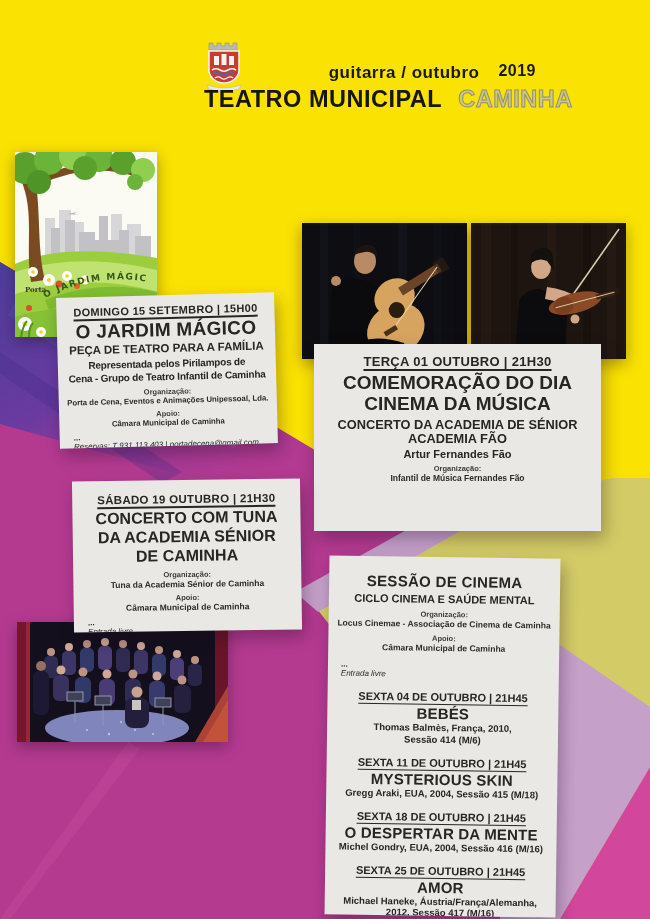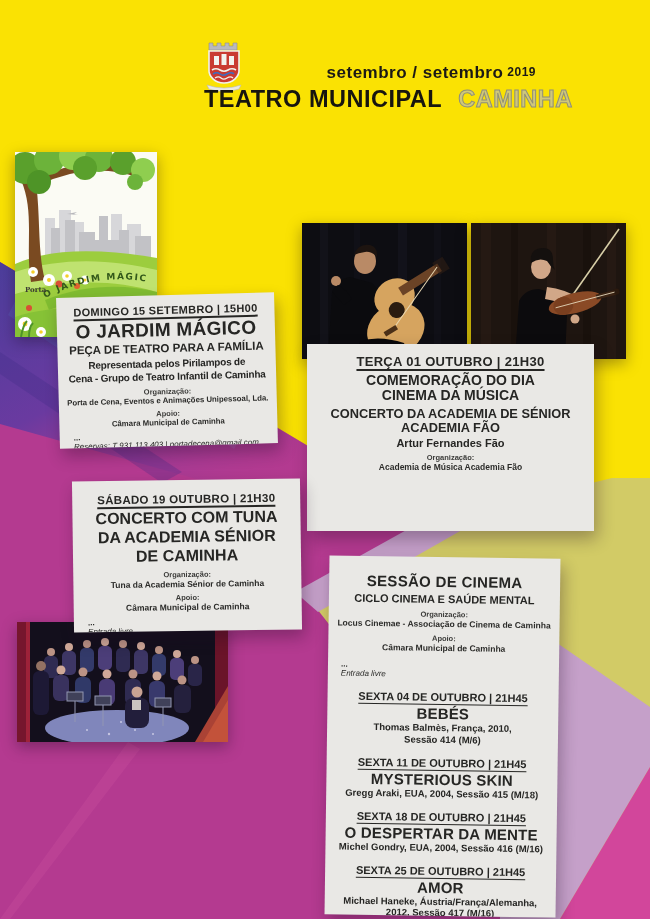--- a/index.html
+++ b/index.html
@@ -4,21 +4,21 @@
 <style>
   html,body{margin:0;padding:0;background:#888;}
   .stage{position:relative;width:650px;height:919px;overflow:hidden;background:#FAE203;
          font-family:"Liberation Sans",sans-serif;color:#232323;}
   .bg{position:absolute;left:0;top:0;z-index:0;}
   
   .crest{position:absolute;left:203px;top:40px;width:42px;height:52px;z-index:2;}
   .header{position:absolute;left:204px;top:63px;width:358px;z-index:2;text-align:center;}
   .season-line{text-align:right;padding-right:26px;font-weight:bold;font-size:17px;
                letter-spacing:.5px;color:#1b1916;}
-  .season-line .year{font-size:12px;margin-left:4px;position:relative;top:-2px;}
+  .season-line .year{font-size:16px;margin-left:19px;position:relative;top:-2px;}
   .main-title{margin-top:5px;font-size:53px;line-height:1;font-weight:bold;color:#17150f;
               letter-spacing:0;}
   .venue-line{margin-top:3px;font-size:23.5px;font-weight:bold;letter-spacing:.5px;color:#17150f;white-space:nowrap;}
   .venue-line .city{color:#cfc77a;-webkit-text-stroke:1px #8f8f7c;margin-left:16px;}
   
   .photo{position:absolute;z-index:1;box-shadow:0 5px 14px rgba(20,10,25,.35);}
   .jardim{left:15px;top:152px;width:142px;height:185px;}
   .guitar{left:302px;top:223px;width:165px;height:136px;}
   .violin{left:471px;top:223px;width:155px;height:136px;}
   .choir{left:17px;top:622px;width:211px;height:120px;}
@@ -34,23 +34,23 @@
   .dots{font-size:8px;font-weight:bold;line-height:1;}
   .note{font-size:8px;font-style:italic;font-weight:500;}
   .card1{left:58px;top:295px;width:218px;height:142px;transform:rotate(-1.5deg);padding-top:9px;}
   .card1 .date{font-size:11px;}
   .card1 .title{font-size:19px;font-weight:bold;margin-top:3px;letter-spacing:.3px;}
   .card1 .subtitle{font-size:11.5px;font-weight:bold;margin-top:1px;}
   .card1 .desc{font-size:10px;font-weight:bold;line-height:1.25;margin-top:4px;letter-spacing:-.2px;}
   .card1 .org-value{font-size:7.8px;}
   .card1 .org-block{margin-top:4px;}
   .card1 .note-block{margin-top:5px;}
-  .card2{left:307px;top:344px;width:287px;height:177px;padding-top:10px;}
+  .card2{left:314px;top:344px;width:287px;height:177px;padding-top:10px;}
   .card2 .date{font-size:13px;}
-  .card2 .title{font-size:14px;font-weight:bold;line-height:1.1;margin-top:4px;}
+  .card2 .title{font-size:19px;font-weight:bold;line-height:1.1;margin-top:4px;}
   .card2 .subtitle{font-size:12.8px;font-weight:bold;line-height:1.15;margin-top:3px;}
   .card2 .desc{font-size:11px;font-weight:bold;line-height:1.22;margin-top:2px;}
   .card2 .performer{font-size:11px;font-weight:bold;margin-top:1px;}
   .card2 .org-block{margin-top:4px;}
   .card3{left:73px;top:480px;width:228px;height:138px;transform:rotate(-.8deg);padding-top:13px;}
   .card3 .date{font-size:11.5px;}
   .card3 .title{font-size:16px;font-weight:bold;line-height:1.18;margin-top:4px;}
   .card3 .org-block{margin-top:4px;}
   .card3 .note-block{margin-top:6px;}
   .card4{left:327px;top:557px;width:231px;height:343px;transform:rotate(.8deg);padding-top:16px;}
@@ -100,21 +100,21 @@
       <rect x="26" y="16" width="5" height="9" fill="#f2f2ee"></rect>
       <path d="M9,30 q4,-2.5 8,0 t8,0 t8,0" stroke="#f2f2ee" stroke-width="1.6" fill="none"></path>
       <path d="M10,34 q4,-2.5 7,0 t7,0 t7,0" stroke="#3a6fc4" stroke-width="1.6" fill="none"></path>
       <path d="M12,38 q3.5,-2.2 6,0 t6,0 t6,0" stroke="#f2f2ee" stroke-width="1.4" fill="none"></path>
       <path d="M4,45 q17,6 34,0 l-2,4 q-15,5 -30,0 Z" fill="#e9e9e4" stroke="#b9b9bd" stroke-width="0.6"></path>
     </svg>
   </div>
 
   <div class="header">
     <div class="season-line">
-      <span>setembro / setembro</span><span class="year">2019</span>
+      <span>guitarra / outubro</span><span class="year">2019</span>
     </div>
     <div class="venue-line">
       <span>TEATRO MUNICIPAL</span><span class="city">CAMINHA</span>
     </div>
   </div>
 
   <div class="photo jardim">
     <svg width="142" height="185" viewBox="0 0 142 185">
       <rect width="142" height="185" fill="#fbfbf4"></rect>
       <g fill="#d7d7da">
@@ -362,21 +362,21 @@
       <div>COMEMORAÇÃO DO DIA</div>
       <div>CINEMA DA MÚSICA</div>
     </div>
     <div class="subtitle">
       <div>CONCERTO DA ACADEMIA DE SÉNIOR</div>
       <div>ACADEMIA FÃO</div>
     </div>
     <div class="performer">Artur Fernandes Fão</div>
     <div class="org-block">
       <div class="org-label">Organização:</div>
-      <div class="org-value">Academia de Música Academia Fão</div>
+      <div class="org-value">Infantil de Música Fernandes Fão</div>
     </div>
 
   </section>
 
   <section class="card card3">
     <div class="date">SÁBADO 19 OUTUBRO | 21H30</div>
     <div class="title">
       <div>CONCERTO COM TUNA</div>
       <div>DA ACADEMIA SÉNIOR</div>
       <div>DE CAMINHA</div>

